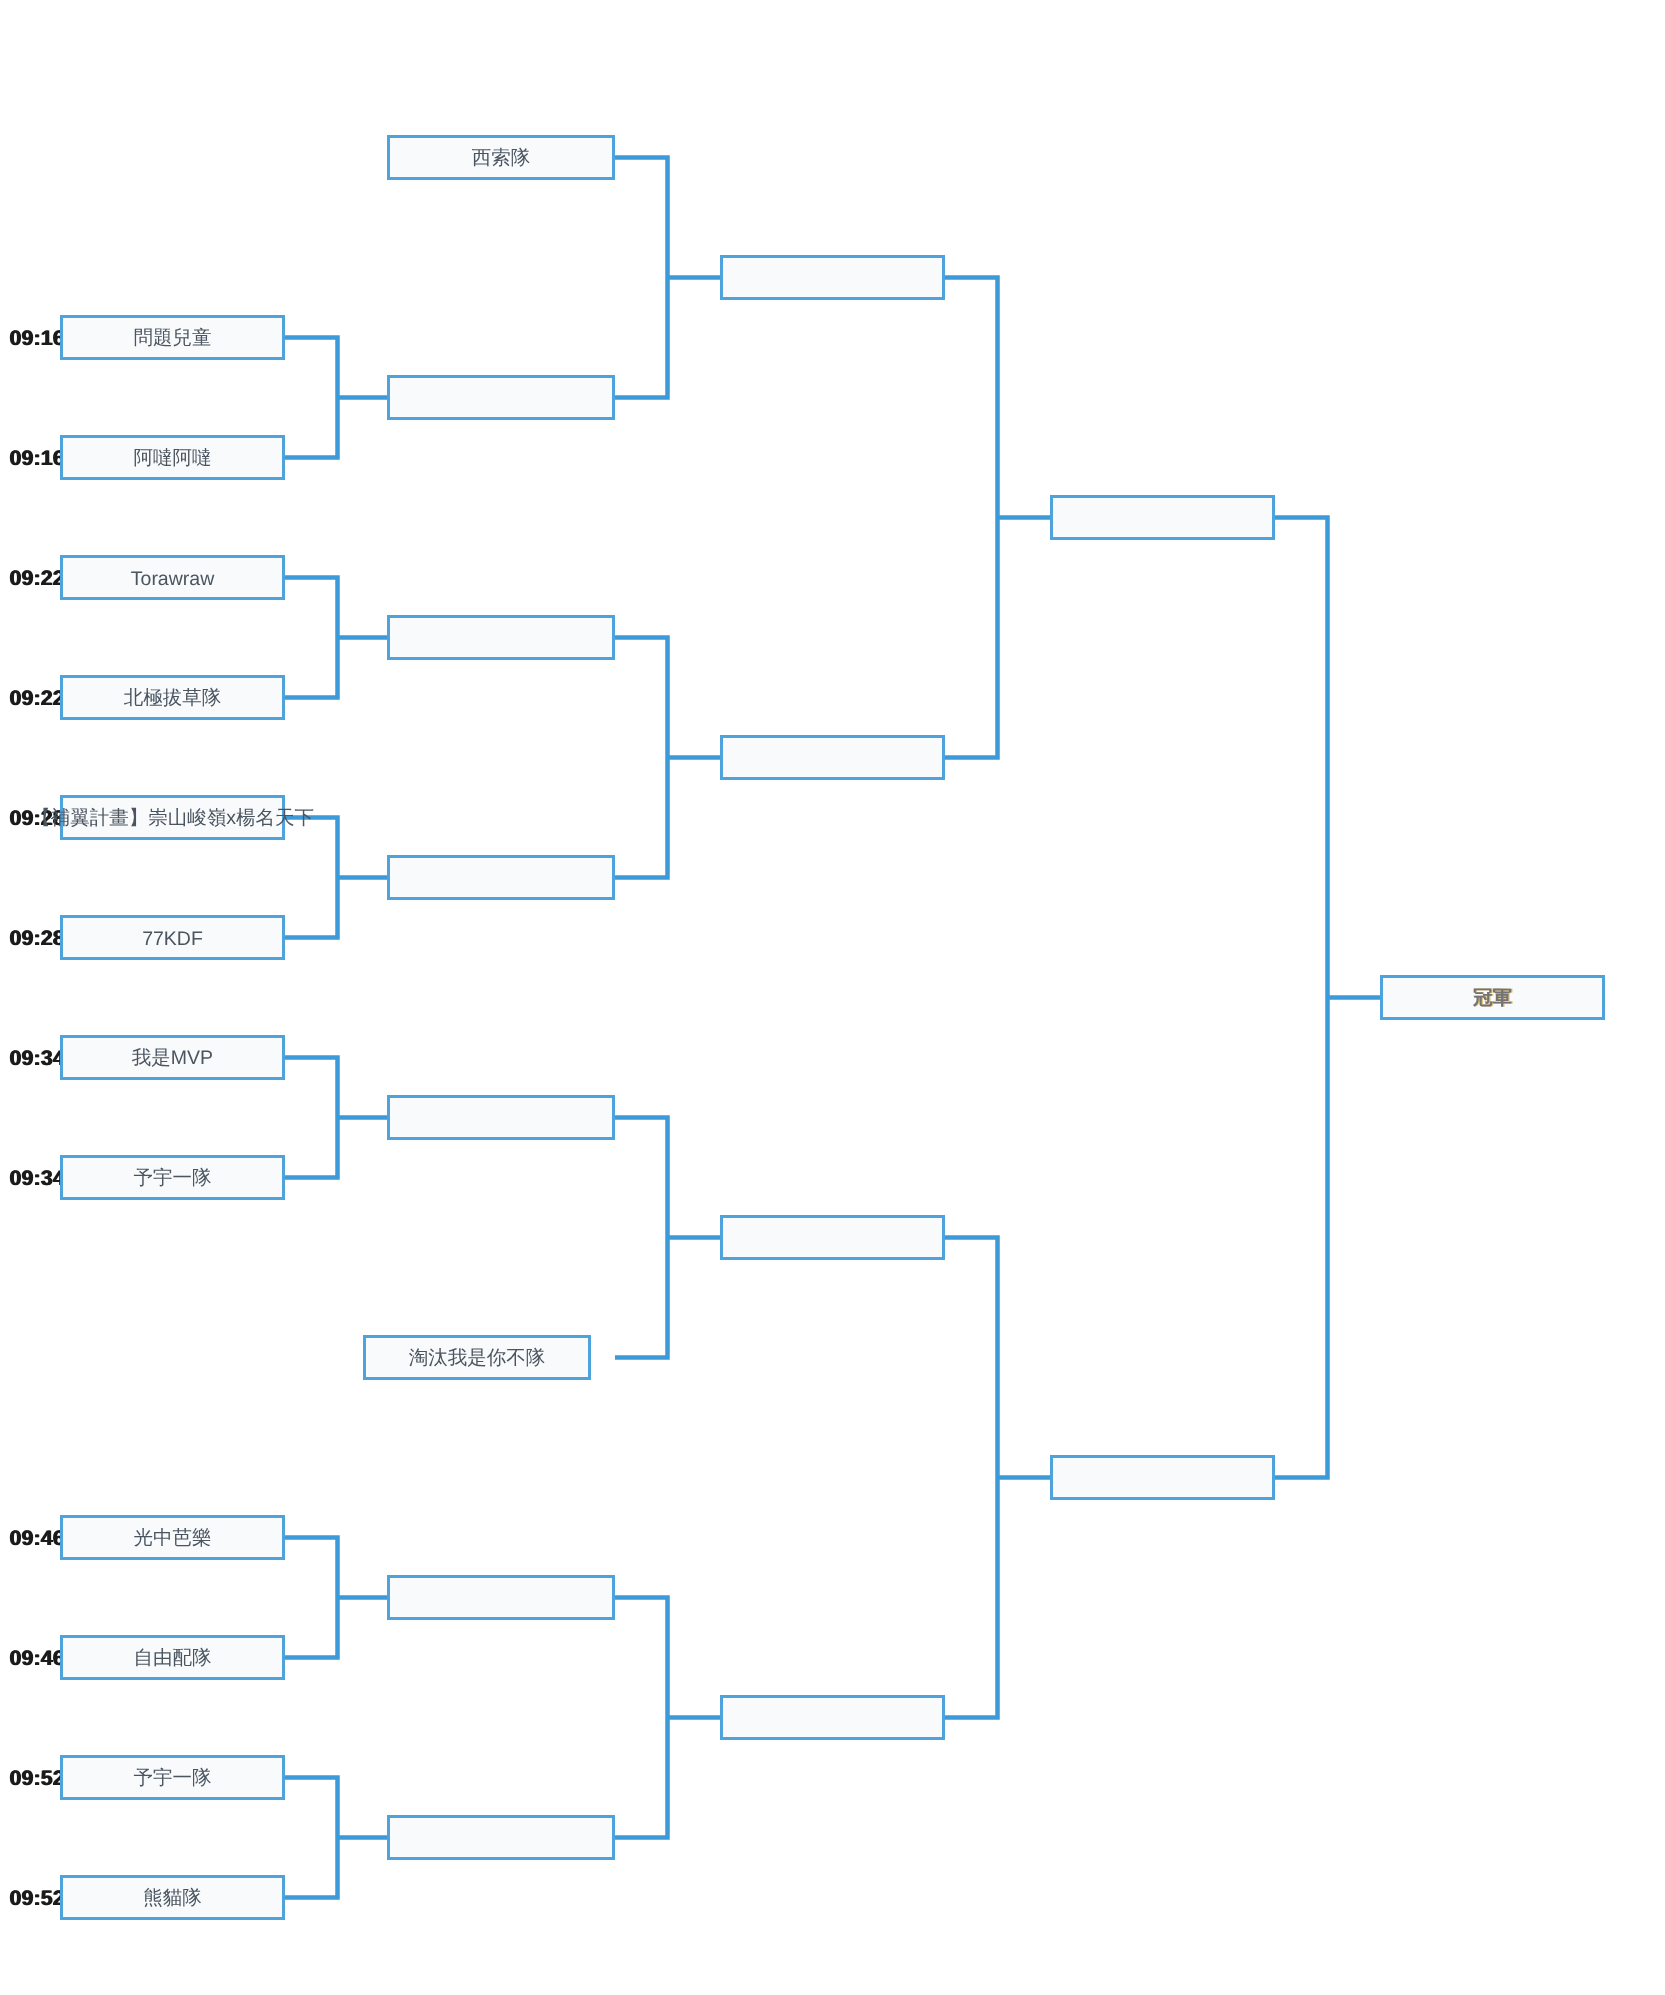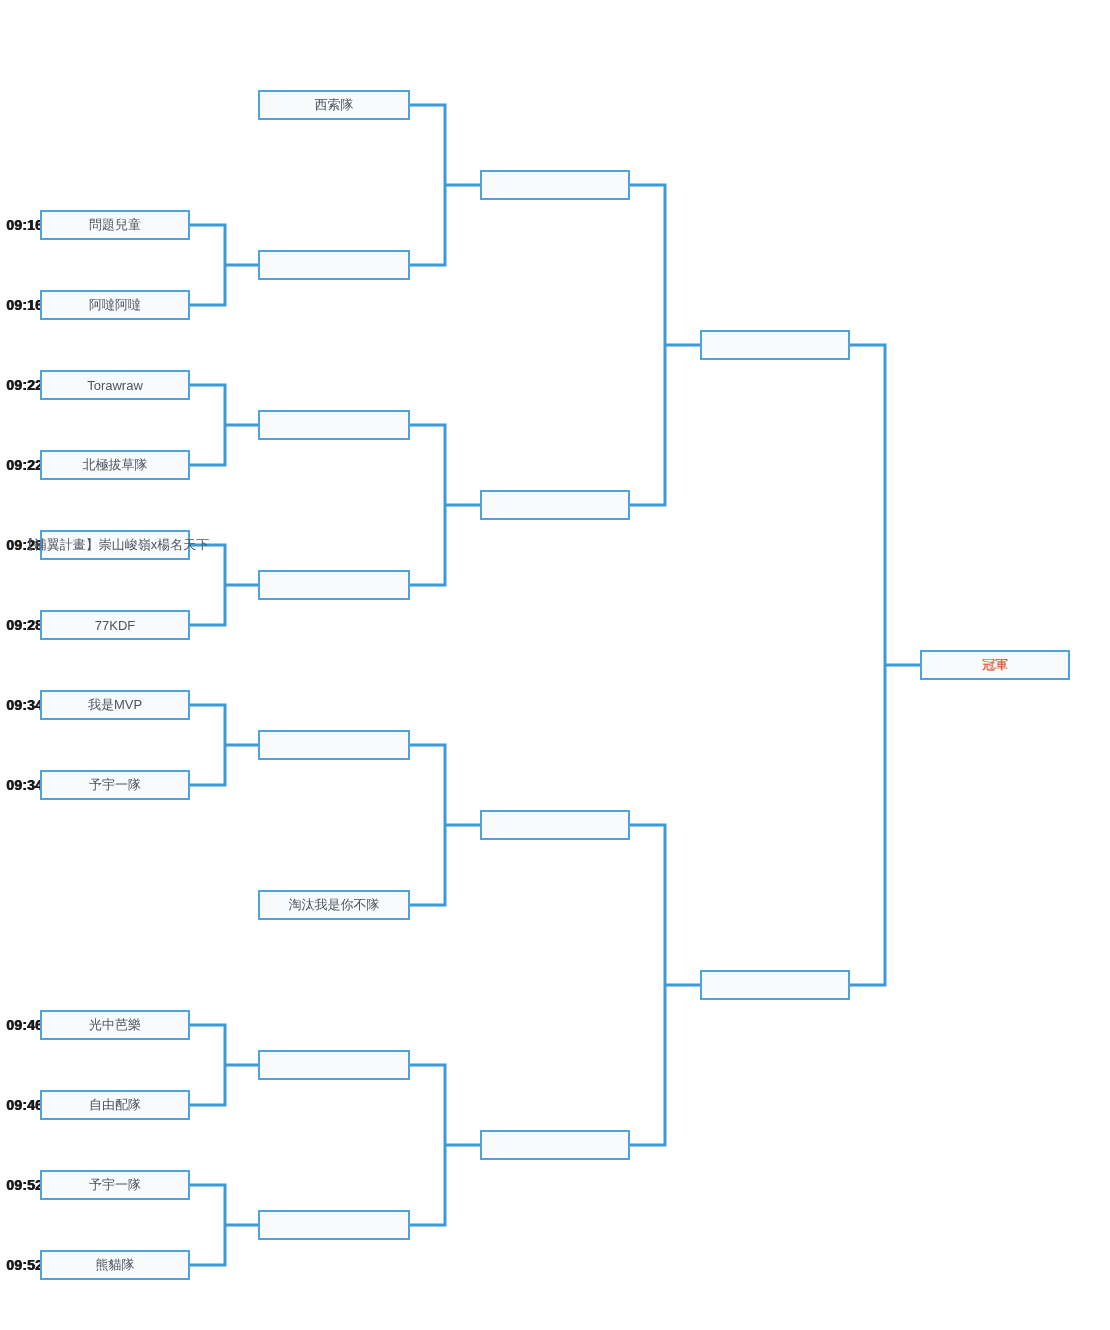--- a/index.html
+++ b/index.html
@@ -27,23 +27,23 @@
   .slot.r2{width:152px;}
   .slot span{pointer-events:none;}
   .time-label{
     position:absolute;
     left:6px;width:34px;height:16px;
     font-size:14px;font-weight:700;color:#1b1b1b;
     text-shadow:0.8px 0 0 #1b1b1b;
     letter-spacing:0.2px;
   }
   .champion-text{
-    color:#ef4444;
+    color:#737373;
     text-shadow:0.8px 0 0 rgba(211,160,41,0.65);
-    font-weight:400;
+    font-weight:700;
   }
 </style>
 </head>
 <body>
 
 <div class="bracket">
 
   <svg class="connectors" width="1110" height="1330" viewBox="0 0 1110 1330" aria-hidden="true">
     <path d="M190 225 H225 V305 H190 M225 265 H258"></path>
     <path d="M190 385 H225 V465 H190 M225 425 H258"></path>
@@ -118,21 +118,21 @@
     </div>
   <div class="slot r2" style="left:258px;top:410px">
       <span></span>
     </div>
   <div class="slot r2" style="left:258px;top:570px">
       <span></span>
     </div>
   <div class="slot r2" style="left:258px;top:730px">
       <span></span>
     </div>
-  <div class="slot r2" style="left:258px;top:890px">
+  <div class="slot r2" style="left:242px;top:890px">
       <span>淘汰我是你不隊</span>
     </div>
   <div class="slot r2" style="left:258px;top:1050px">
       <span></span>
     </div>
   <div class="slot r2" style="left:258px;top:1210px">
       <span></span>
     </div>
 
   <div class="slot" style="left:480px;top:170px">

